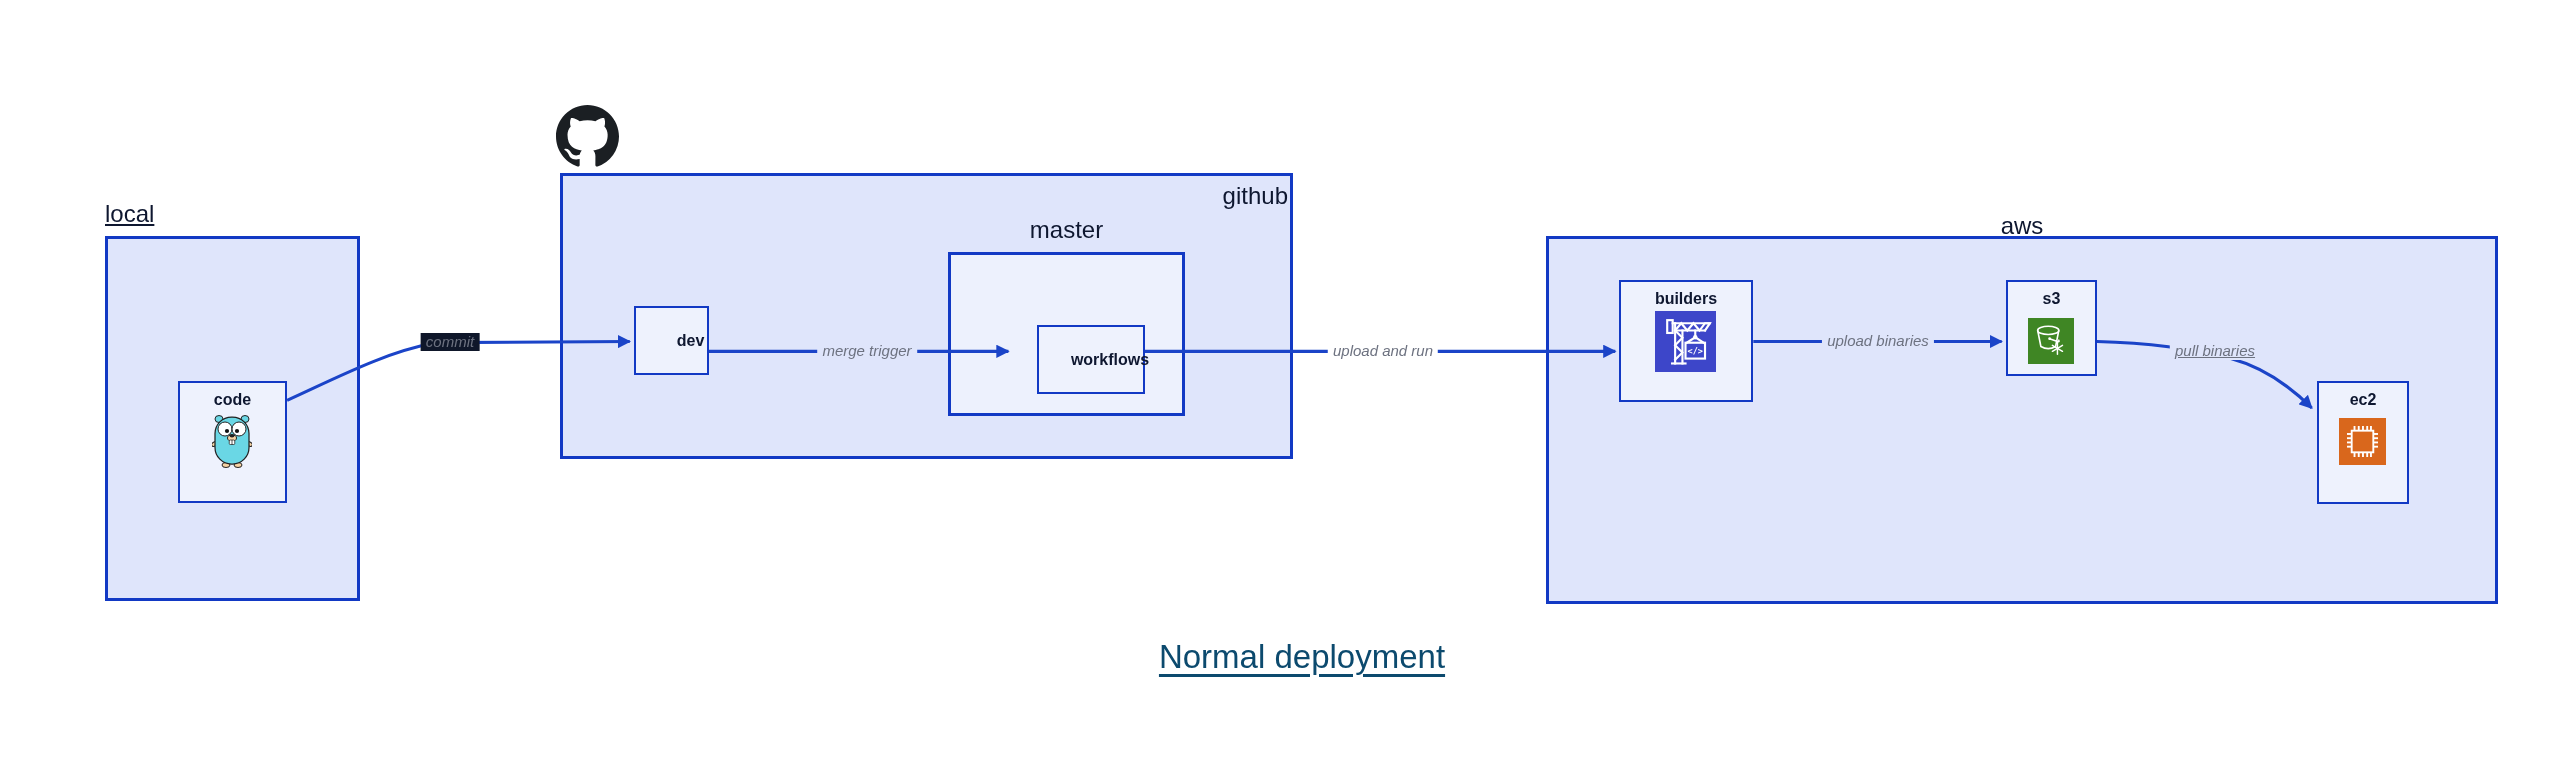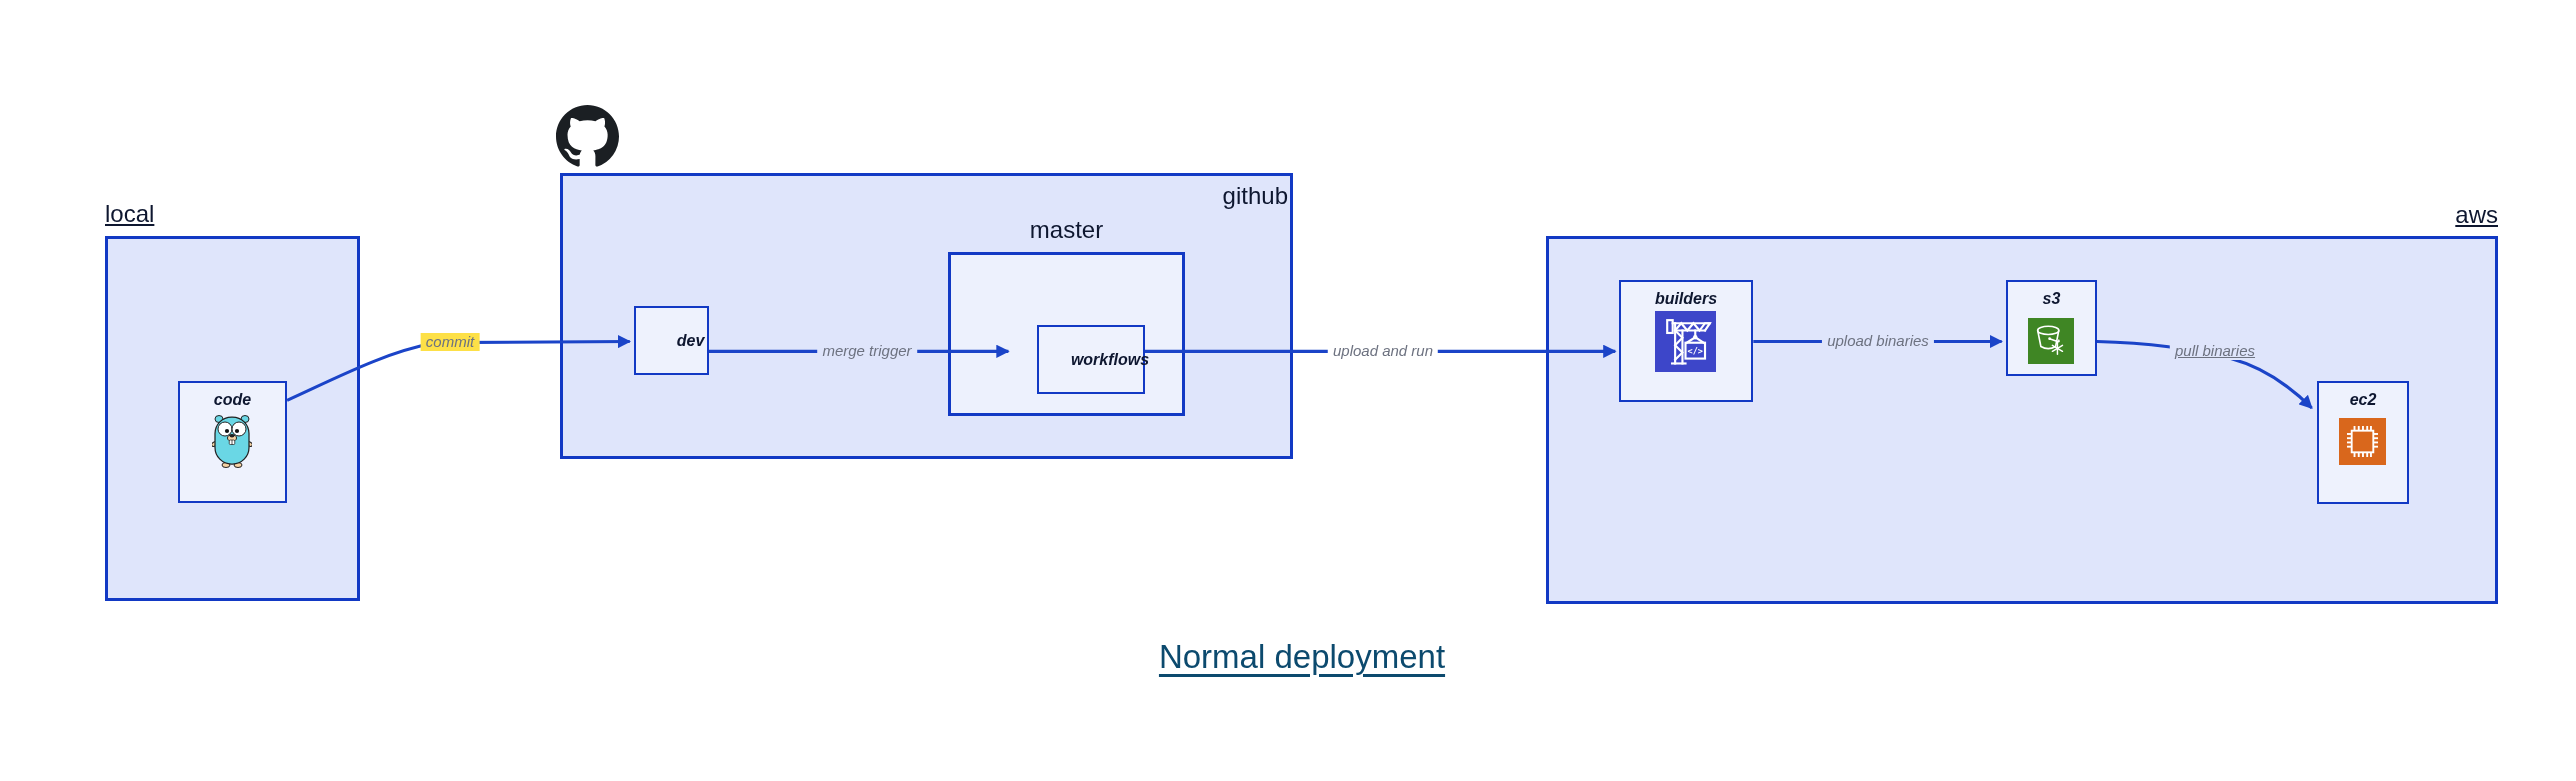--- a/index.html
+++ b/index.html
@@ -11,21 +11,21 @@
     position:absolute; border:3.6px solid #1239c4; background:#dfe5fb;
     box-sizing:border-box; z-index:1;
   }
   .container.inner { background:#edf1fd; }
   .node {
     position:absolute; border:2.6px solid #1239c4; background:#eef2fd;
     box-sizing:border-box; z-index:3;
   }
   .node .nlabel {
     position:absolute; left:0; right:0; text-align:center;
-    color:#0e1730; font-size:16px; font-weight:bold;font-style:italic;
+    color:#0e1730; font-size:16px; font-weight:bold;
   }
   .node .icon { position:absolute; }
   .node.center { display:flex; align-items:center; justify-content:center; }
   .node.center .nlabel { position:static;margin-left:38px; }
   .clabel {
     position:absolute; color:#0e1730; font-size:24px; z-index:2; line-height:1;
   }
   .elabel {
     position:absolute; transform:translate(-50%,-50%); font-style:italic;
     font-size:15px; color:#6d7280; padding:0 5.2px; white-space:nowrap; z-index:4;
@@ -46,42 +46,42 @@
 <div class="canvas">
 
   <div class="container" style="left:105px;  top:236px; width:255px;  height:365px;"></div>
   <div class="container" style="left:560px; top:173px; width:733px; height:286px;"></div>
   <div class="container inner" style="left:948px; top:252px; width:237px; height:164px;"></div>
   <div class="container" style="left:1546px; top:236px; width:952px; height:368px;"></div>
 
   <div class="clabel" style="left:105px; top:202px; width:255px; text-align:left;text-decoration:underline;">local</div>
   <div class="clabel" style="left:1133px; top:140px; width:155px; text-align:right;margin-top:44px;">github</div>
   <div class="clabel" style="left:948px; top:218px; width:237px; text-align:center;">master</div>
-  <div class="clabel" style="left:1546px; top:203px; width:952px; text-align:right;text-decoration:underline;">aws</div>
+  <div class="clabel" style="left:1546px; top:214px; width:952px; text-align:center;">aws</div>
 
   <svg class="octocat" viewBox="0 0 16 16" width="63" height="63" aria-hidden="true">
     <path fill="#1b1f23" fill-rule="evenodd" d="M8 0C3.58 0 0 3.58 0 8c0 3.54 2.29 6.53 5.47 7.59.4.07.55-.17.55-.38 0-.19-.01-.82-.01-1.49-2.01.37-2.53-.49-2.69-.94-.09-.23-.48-.94-.82-1.13-.28-.15-.68-.52-.01-.53.63-.01 1.08.58 1.23.82.72 1.21 1.87.87 2.33.66.07-.52.28-.87.51-1.07-1.78-.2-3.64-.89-3.64-3.95 0-.87.31-1.59.82-2.15-.08-.2-.36-1.02.08-2.12 0 0 .67-.21 2.2.82.64-.18 1.32-.27 2-.27s1.36.09 2 .27c1.53-1.04 2.2-.82 2.2-.82.44 1.1.16 1.92.08 2.12.51.56.82 1.27.82 2.15 0 3.07-1.87 3.75-3.65 3.95.29.25.54.73.54 1.48 0 1.07-.01 1.93-.01 2.2 0 .21.15.46.55.38A8.012 8.012 0 0 0 16 8c0-4.42-3.58-8-8-8z"></path>
   </svg>
 
   <svg class="edges" width="2604" height="781" viewBox="0 0 5054 1516">
     <defs>
       <marker id="arrow" viewBox="0 0 10 10" refX="9" refY="5" markerWidth="26" markerHeight="26" markerUnits="userSpaceOnUse" orient="auto">
         <path d="M0,0 L10,5 L0,10 z" fill="#1b44c8"></path>
       </marker>
     </defs>
     <g stroke="#1b44c8" stroke-width="6" fill="none">
       <path marker-end="url(#arrow)" d="M 557 777 C 660 730 745 685 845 665 L 1222 663"></path>
       <path marker-end="url(#arrow)" d="M 1375 682 L 1957 682"></path>
       <path marker-end="url(#arrow)" d="M 2175 682 L 3135 682"></path>
       <path marker-end="url(#arrow)" d="M 3403 663 L 3885 663"></path>
       <path marker-end="url(#arrow)" d="M 4070 663 C 4180 666 4260 678 4330 696 C 4400 715 4450 755 4487 792"></path>
     </g>
   </svg>
 
-  <div class="elabel" style="left:450px;  top:342px; background:#fde047;">commit</div>
+  <div class="elabel" style="left:450px;  top:342px; background:#0f172a;">commit</div>
   <div class="elabel" style="left:867px; top:351px; background:#dfe5fb;">merge trigger</div>
   <div class="elabel" style="left:1383px; top:351px; background:#ffffff;">upload and run</div>
   <div class="elabel" style="left:1878px; top:341px; background:#dfe5fb;">upload binaries</div>
   <div class="elabel" style="left:2215px; top:351px; background:#dfe5fb;text-decoration:underline;">pull binaries</div>
 
   <div class="node" style="left:178px; top:381px; width:109px; height:122px;">
     <div class="nlabel" style="top:8.2px;">code</div>
     <svg class="icon" style="left:32px; top:30px;" viewBox="0 0 80 110" width="40" height="55">
       <ellipse cx="14" cy="12" rx="8" ry="7" fill="#6ad7e5" stroke="#222" stroke-width="2"></ellipse>
       <ellipse cx="66" cy="12" rx="8" ry="7" fill="#6ad7e5" stroke="#222" stroke-width="2"></ellipse>

